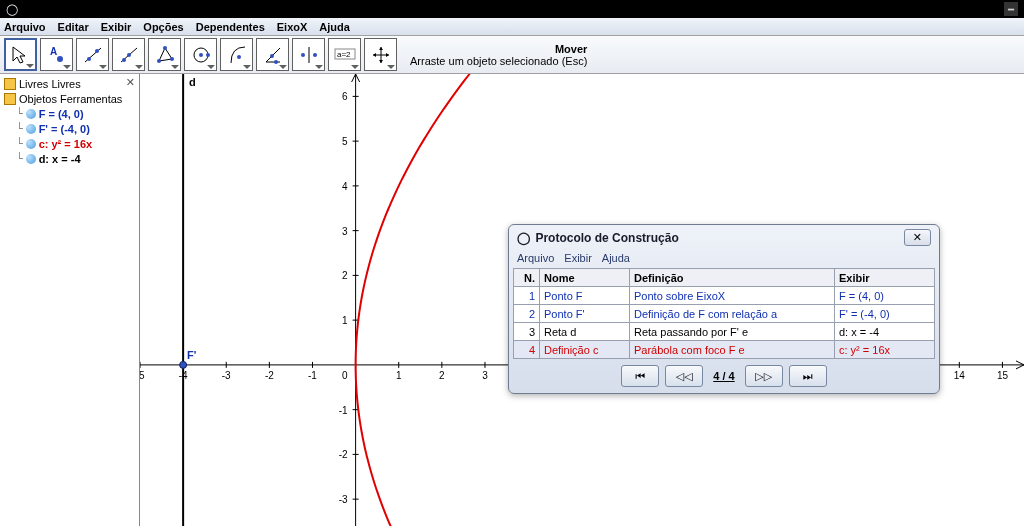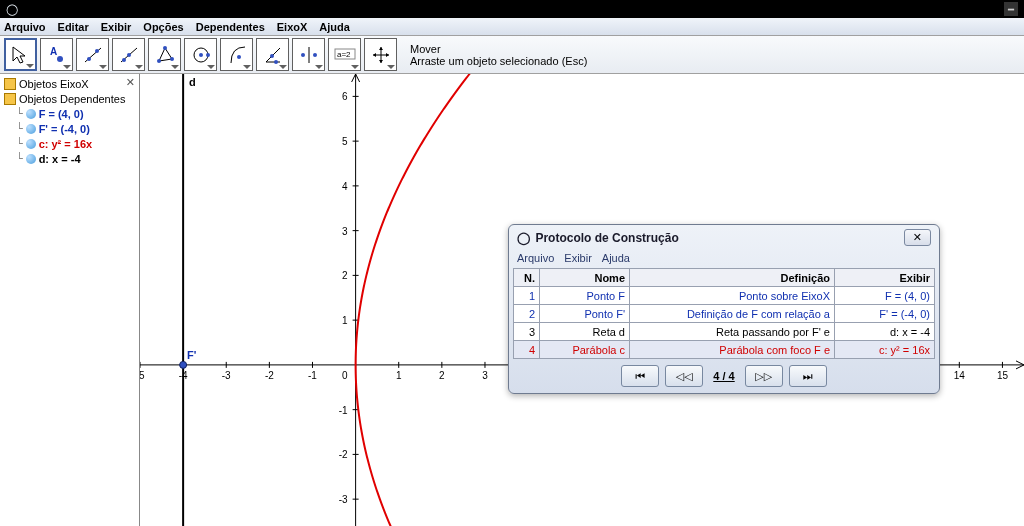--- a/index.html
+++ b/index.html
@@ -11,21 +11,21 @@
   .win-btn { width: 14px; height: 14px; background: #333; border: none; display: flex; align-items: center; justify-content: center; color:#ccc; font-size:10px; }
 
   .menubar { background: linear-gradient(#f0f4fa,#d8e0ec); height: 18px; font-size: 11px; display: flex; align-items: center; padding: 0 4px; gap: 12px; color: #000; font-weight: bold; border-bottom: 1px solid #a0a0a0; }
   .menubar span { cursor: default; }
 
   .toolbar-row { background: linear-gradient(#f8fafc,#e8ecf2); height: 38px; display: flex; align-items: center; padding: 2px 4px; border-bottom: 1px solid #a0a0a0; }
   .tool-btn { width: 33px; height: 33px; border: 1px solid #606060; margin-right: 3px; background: #fff; display:flex; align-items:center; justify-content:center; position:relative; }
   .tool-btn.selected { border: 2px solid #4060a0; }
   .tool-btn .drop { position:absolute; bottom:1px; right:1px; width:0;height:0; border-left:4px solid transparent; border-right:4px solid transparent; border-top:4px solid #606060; }
   .tool-hint { margin-left: 10px; font-size: 11px; }
-  .tool-hint .t1 { font-weight: normal; }
+  .tool-hint .t1 { font-weight: bold; text-align: right; }
 
   .main { display: flex; height: 452px; position: relative; }
 
   .sidebar { width: 140px; border-right: 1px solid #888; font-size: 11px; padding: 2px; position: relative; background:#fff; }
   .sidebar .close { position:absolute; top:2px; right:4px; font-size:11px; color:#555; }
   .tree-item { display:flex; align-items:center; gap:3px; padding:0 2px; height:15px; }
   .tree-icon.folder { width:12px;height:12px; background:#f6c548; border:1px solid #aa7a00; }
   .tree-icon.ball { width:10px;height:10px; border-radius:50%; background: radial-gradient(circle at 30% 30%, #bde0ff, #4a9edd); }
   .tree-line { color:#888; font-family:monospace; }
   .indent { padding-left: 14px; }
@@ -33,21 +33,21 @@
   .txt-red { color:#d00000; font-weight:bold; }
   .txt-black { color:#000; font-weight:bold; }
 
   .graph { flex:1; position:relative; background:#fff; overflow:hidden; }
   .graph svg { position:absolute; inset:0; }
 
   .protocol { position:absolute; left:508px; top:150px; width:432px; background: linear-gradient(#eef2f8,#d6deec); border:1px solid #6f7b90; border-radius:6px; box-shadow: 0 2px 6px rgba(0,0,0,0.3); }
   .protocol .ptitle { display:flex; align-items:center; justify-content:space-between; padding:4px 8px; font-size:12px; font-weight:bold; color:#1a1a2a; }
   .protocol .pmenu { display:flex; gap:10px; font-size:11px; color:#2a3a6a; padding:2px 8px 4px; }
   .ptable { width:calc(100% - 8px); margin:0 4px; border-collapse:collapse; font-size:11px; background:#fff; }
-  .ptable th, .ptable td { border:1px solid #98a0b0; padding:2px 4px; text-align:right; height:18px; }
+  .ptable th, .ptable td { border:1px solid #98a0b0; padding:2px 4px; text-align:left; height:18px; }
   .ptable th { background:#eef0f6; font-weight:bold; }
   .ptable .n { text-align:right; width:26px; }
   .row-blue td { color:#1030b0; }
   .row-sel td { background:#e4e8f4; }
   .row-red td { color:#d00000; }
   .pnav { display:flex; justify-content:center; gap:6px; padding:6px; }
   .pnav button { width:38px; height:22px; border:1px solid #7888a0; background:linear-gradient(#f8fafc,#d8e0ec); font-size:11px; border-radius:3px; }
   .pnav .pos { font-size:11px; font-weight:bold; display:flex; align-items:center; padding:0 4px;text-decoration:underline; }
   .pclose { border:1px solid #7a88a0; border-radius:3px; background:linear-gradient(#f4f6fa,#d8deea); padding:1px 8px; font-size:11px; }
 </style>
@@ -164,25 +164,25 @@
     <div>Arraste um objeto selecionado (Esc)</div>
   </div>
 </div>
 
 <div class="main">
 
   <div class="sidebar">
     <span class="close">✕</span>
     <div class="tree-item">
         <span class="tree-icon folder"></span>
-        <span>Objetos EixoX</span>
+        <span>Livres Livres</span>
       </div>
     <div class="tree-item">
         <span class="tree-icon folder"></span>
-        <span>Objetos Dependentes</span>
+        <span>Objetos Ferramentas</span>
       </div>
     <div class="tree-item indent">
         <span class="tree-line">└</span>
         <span class="tree-icon ball"></span>
         <span class="txt-blue">F = (4, 0)</span>
       </div>
     <div class="tree-item indent">
         <span class="tree-line">└</span>
         <span class="tree-icon ball"></span>
         <span class="txt-blue">F' = (-4, 0)</span>
@@ -310,21 +310,21 @@
             <td>F' = (-4, 0)</td>
           </tr>
           <tr class="">
             <td class="n">3</td>
             <td>Reta d</td>
             <td>Reta passando por F' e</td>
             <td>d: x = -4</td>
           </tr>
           <tr class="row-red row-sel">
             <td class="n">4</td>
-            <td>Parábola c</td>
+            <td>Definição c</td>
             <td>Parábola com foco F e</td>
             <td>c: y² = 16x</td>
           </tr>
         </tbody>
     </table>
     <div class="pnav">
       <button>⏮</button>
       <button>◁◁</button>
       <span class="pos">4 / 4</span>
       <button>▷▷</button>

